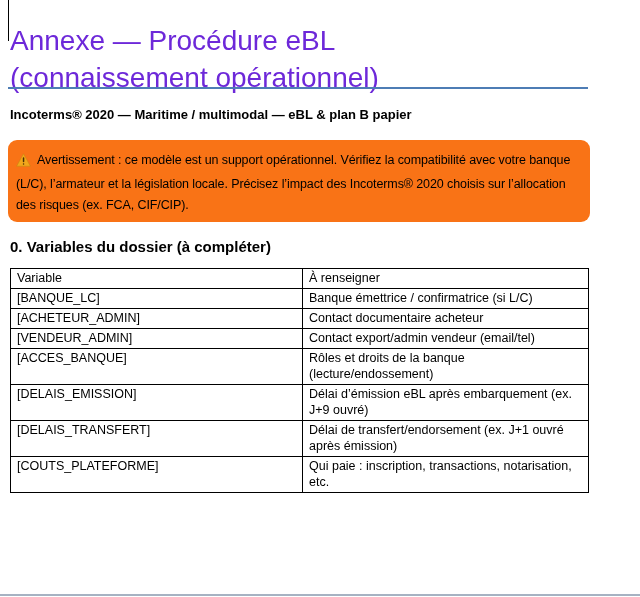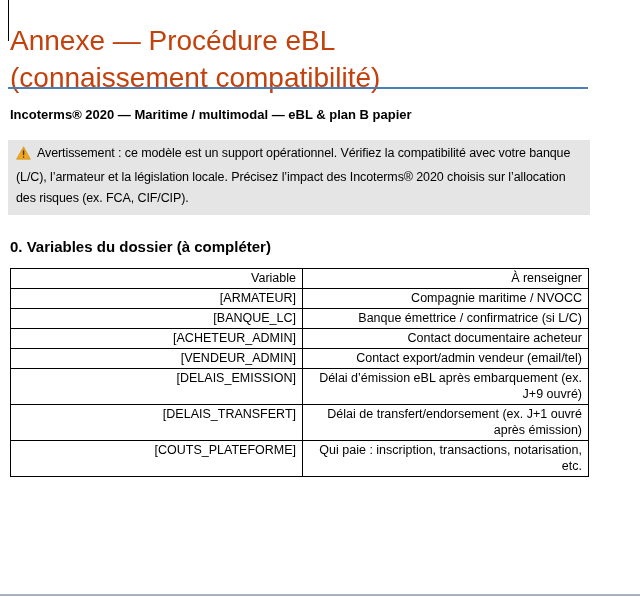--- a/index.html
+++ b/index.html
@@ -18,45 +18,46 @@
     width: 1px; height: 41px;
     background: #000;
   }
   .doc-title {
     position: absolute;
     left: 10px; top: 3px;
     width: 600px;
     font-size: 28px;
     line-height: 37px;
     font-weight: 400;
-    color: #c2410c;
+    color: #6d28d9;
   }
   .title-rule {
     position: absolute;
     left: 8px; top: 87px;
     width: 580px; height: 2px;
     background: #4E7DB5;
   }
   .subtitle {
     position: absolute;
     left: 10px; top: 106px;
     width: 600px;
     font-size: 13px;
     font-weight: 700;
     line-height: 17px;
   }
   .warning-box {
     position: absolute;
     left: 8px; top: 140px;
     width: 566px;
-    background: #e5e5e5;
-    padding: 3px 8px 6px 8px;
+    background: #f97316;
+    padding: 10px 8px 6px 8px;
     font-size: 12.5px;
     line-height: 21px;
     letter-spacing: -0.1px;
+    border-radius: 9px;
   }
   .warn-icon {
     display: inline-block;
     vertical-align: -3px;
     margin-right: 6px;
   }
   .section-heading {
     position: absolute;
     left: 10px; top: 237px;
     width: 600px;
@@ -71,41 +72,41 @@
     border-collapse: collapse;
     table-layout: fixed;
     font-size: 12.5px;
     line-height: 16px;
   }
   table.vars col.c1 { width: 292px; }
   table.vars col.c2 { width: 286px; }
   table.vars th, table.vars td {
     border: 1px solid #000;
     padding: 1px 6px 2px 6px;
-    text-align: right;
+    text-align: left;
     font-weight: 400;
     vertical-align: top;
     overflow: hidden;
   }
   .bottom-line {
     position: absolute;
     left: 0; top: 594px;
     width: 640px; height: 2px;
     background: #A6B2C2;
     z-index: 5;
   }
 </style>
 </head>
 <body>
 
 <div class="caret"></div>
 
 <h1 class="doc-title">
   <span>Annexe — Procédure eBL</span><br>
-  <span>(connaissement compatibilité)</span>
+  <span>(connaissement opérationnel)</span>
 </h1>
 
 <div class="title-rule"></div>
 
 <div class="subtitle">Incoterms® 2020 — Maritime / multimodal — eBL &amp; plan B papier</div>
 
 <div class="warning-box">
   <span class="warn-icon">
     <svg width="15" height="14" viewBox="0 0 15 14">
       <path d="M7.5 0.8 L14.4 13.2 L0.6 13.2 Z" fill="#F2A71B" stroke="#C88812" stroke-width="0.6"></path>
@@ -123,34 +124,34 @@
       <col class="c2">
     </colgroup>
   <thead>
     <tr>
       <th>Variable</th>
       <th>À renseigner</th>
     </tr>
   </thead>
   <tbody>
     <tr>
-      <td>[ARMATEUR]</td>
-      <td>Compagnie maritime / NVOCC</td>
-    </tr>
-    <tr>
       <td>[BANQUE_LC]</td>
       <td>Banque émettrice / confirmatrice (si L/C)</td>
     </tr>
     <tr>
       <td>[ACHETEUR_ADMIN]</td>
       <td>Contact documentaire acheteur</td>
     </tr>
     <tr>
       <td>[VENDEUR_ADMIN]</td>
       <td>Contact export/admin vendeur (email/tel)</td>
+    </tr>
+    <tr>
+      <td>[ACCES_BANQUE]</td>
+      <td>Rôles et droits de la banque (lecture/endossement)</td>
     </tr>
     <tr>
       <td>[DELAIS_EMISSION]</td>
       <td>Délai d’émission eBL après embarquement (ex. J+9 ouvré)</td>
     </tr>
     <tr>
       <td>[DELAIS_TRANSFERT]</td>
       <td>Délai de transfert/endorsement (ex. J+1 ouvré après émission)</td>
     </tr>
     <tr>

